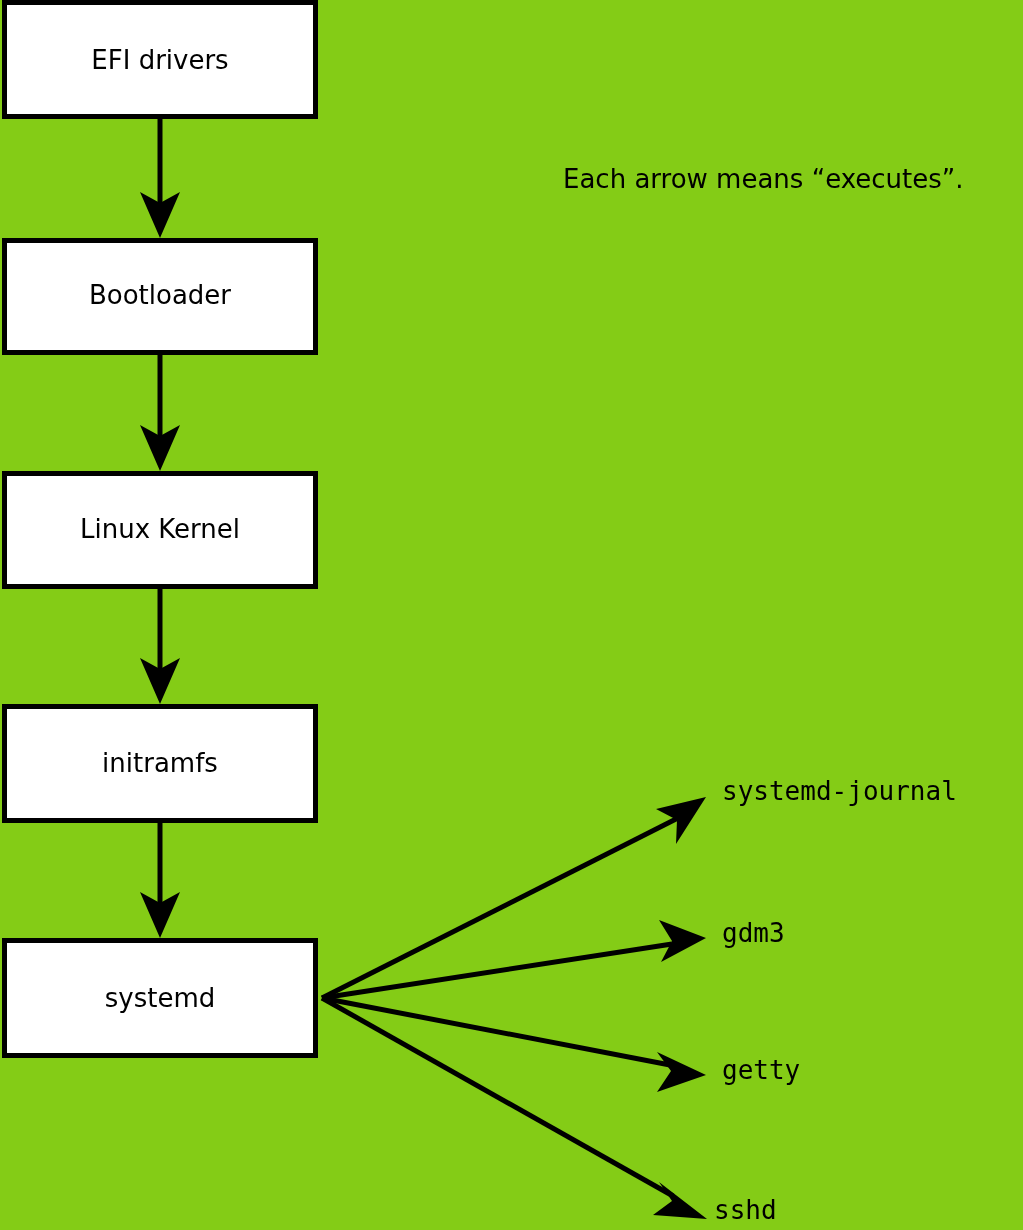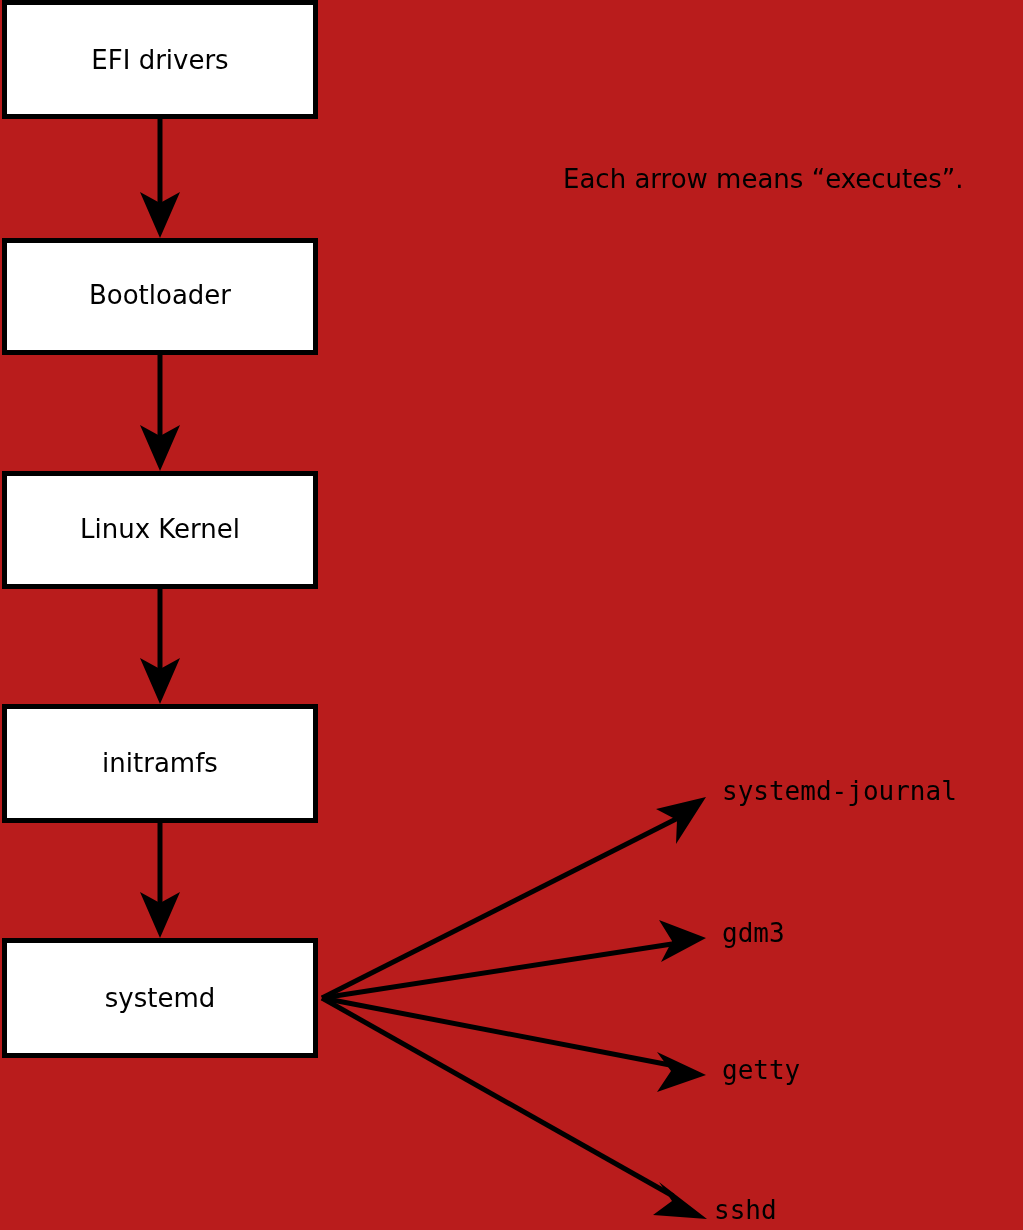--- a/index.html
+++ b/index.html
@@ -7,21 +7,21 @@
     padding: 0;
     background: #ffffff;
   }
   body {
     font-family: "DejaVu Sans", sans-serif;
   }
   #canvas {
     position: relative;
     width: 1023px;
     height: 1230px;
-    background: #b91c1c;
+    background: #84cc16;
     overflow: hidden;
   }
   #diagram-svg {
     position: absolute;
     left: 0;
     top: 0;
     width: 1023px;
     height: 1230px;
   }
   .box-label {

